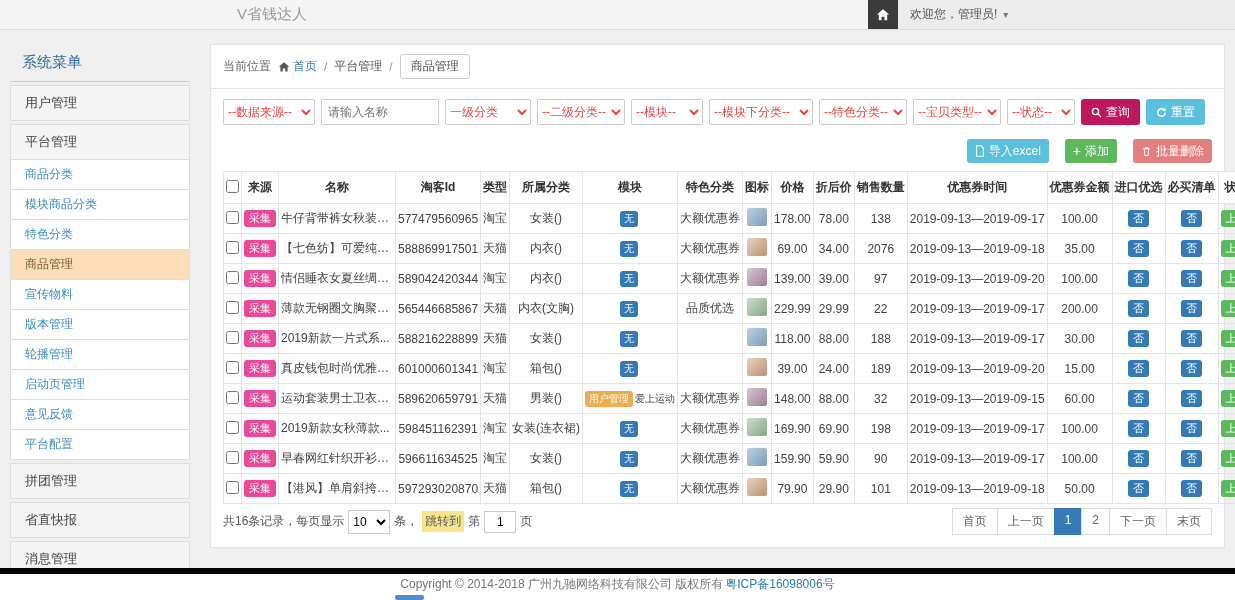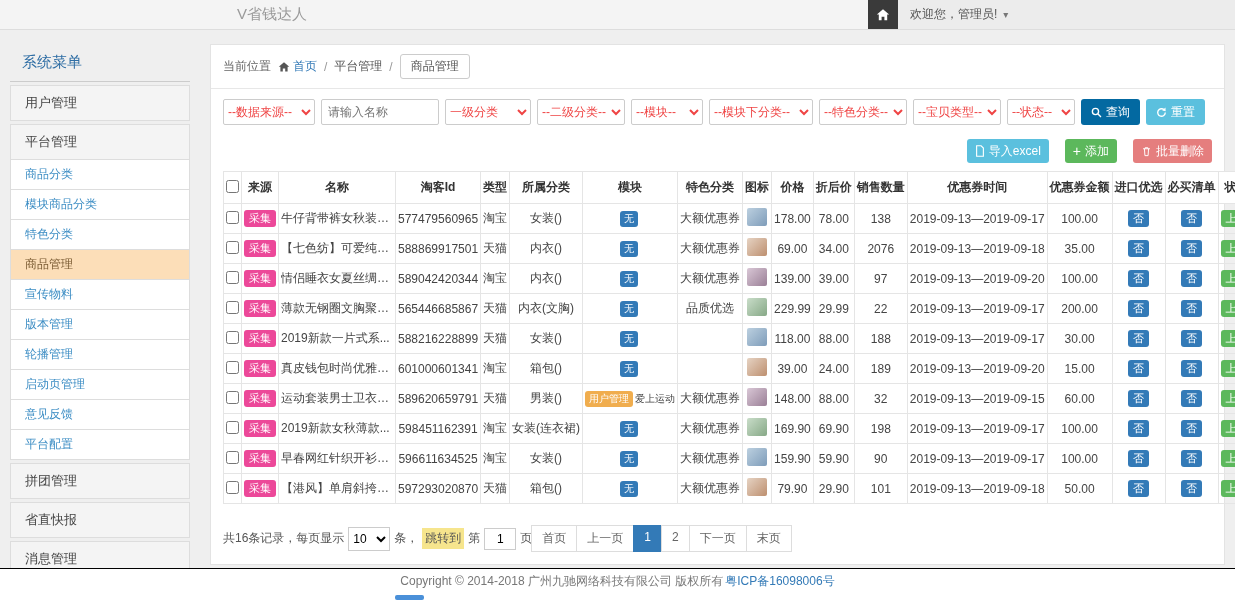--- a/index.html
+++ b/index.html
@@ -37,21 +37,21 @@
   .filters select:nth-of-type(1){ width:92px; }
   .filters select:nth-of-type(2){ width:86px; }
   .filters select:nth-of-type(3){ width:88px; }
   .filters select:nth-of-type(4){ width:72px; }
   .filters select:nth-of-type(5){ width:104px; }
   .filters select:nth-of-type(6){ width:88px; }
   .filters select:nth-of-type(7){ width:88px; }
   .filters select:nth-of-type(8){ width:68px;font-family:Liberation Serif, serif; }
   .name-input { width:118px; height:26px; border:1px solid #ccc; border-radius:2px; padding:0 6px; font-size:12px; }
   .btn { display:inline-flex; align-items:center; gap:4px; height:26px; padding:0 10px; border:none; border-radius:3px; color:#fff; font-size:12px; cursor:pointer; font-family:inherit; }
-  .btn-search { background:#0369a1; }
+  .btn-search { background:#be185d; }
   .btn-reset { background:#5bc0de; }
   
   .toolbar { display:flex; justify-content:flex-end; gap:16px; padding:10px 12px 8px 12px; }
   .toolbar .btn { height:24px; padding:0 8px; }
   .btn-import { background:#5bc0de; }
   .btn-add { background:#5cb85c; }
   .btn-batch-del { background:#e57e7e; }
   .plus-glyph { font-size:14px; line-height:1; }
   
   table.grid { width:calc(100% - 24px); margin:0 12px; border-collapse:collapse; table-layout:auto; }
@@ -67,30 +67,30 @@
   .b-green { background:#5cb85c; }
   .module-badge { background:#337ab7; font-size:10px; padding:2px 4px; }
   .module-badge[data-variant="brand"] { background:#f0ad4e; }
   .module-extra { font-size:10px; color:#444; margin-left:2px; }
   .btn-like { cursor:pointer; }
   .thumb { display:inline-block; width:20px; height:18px; border-radius:2px; background:linear-gradient(135deg,#bcd0e0,#7e9cb9); }
   .data-row:nth-child(4n+2) .thumb { background:linear-gradient(135deg,#e6d3c3,#bd8f6f); }
   .data-row:nth-child(4n+3) .thumb { background:linear-gradient(135deg,#d9c7d6,#9a7f96); }
   .data-row:nth-child(4n)   .thumb { background:linear-gradient(135deg,#c9ddc9,#86a886); }
   
-  .pagebar { display:flex; justify-content:flex-start; align-items:center; margin:21px 12px 0 12px; }
+  .pagebar { display:flex; justify-content:space-between; align-items:center; margin:4px 12px 0 12px; }
   .page-summary { display:flex; align-items:center; gap:4px; color:#555; }
   .page-summary select { width:42px; height:24px; border:1px solid #ccc; background:#fff; font-size:12px; }
   .jump-hl { background:#f6e58d; padding:2px 3px; }
   .jump-input { width:32px; height:22px; border:1px solid #ccc; text-align:center; font-size:12px; }
   .pager { display:flex; }
   .page-btn { border:1px solid #ddd; background:#fff; color:#666; padding:4px 10px; margin-left:-1px; cursor:pointer; font-size:12px; }
   .page-btn[data-active="true"] { background:#337ab7; border-color:#337ab7; color:#fff; }
   
-  .footer { position:absolute; left:0; top:568px; width:1235px; height:26px; background:#fff; border-top:1px solid #000000; display:flex; align-items:center; justify-content:center; gap:2px; color:#777; font-size:12px; z-index:5; }
+  .footer { position:absolute; left:0; top:568px; width:1235px; height:26px; background:#fff; border-top:6px solid #000000; display:flex; align-items:center; justify-content:center; gap:2px; color:#777; font-size:12px; z-index:5; }
   .icp { color:#337ab7; text-decoration:none; cursor:pointer; }
   .bottom-strip { position:absolute; left:0; bottom:0; width:1235px; height:6px; background:#fff; z-index:6; }
   .scroll-thumb { position:absolute; left:395px; bottom:0; width:29px; height:5px; background:#4a90d9; border-radius:2px; z-index:7; }
   svg { display:block; }
 </style>
 </head>
 <body>
 
 <header class="topbar">
   <div class="brand">V省钱达人</div>

